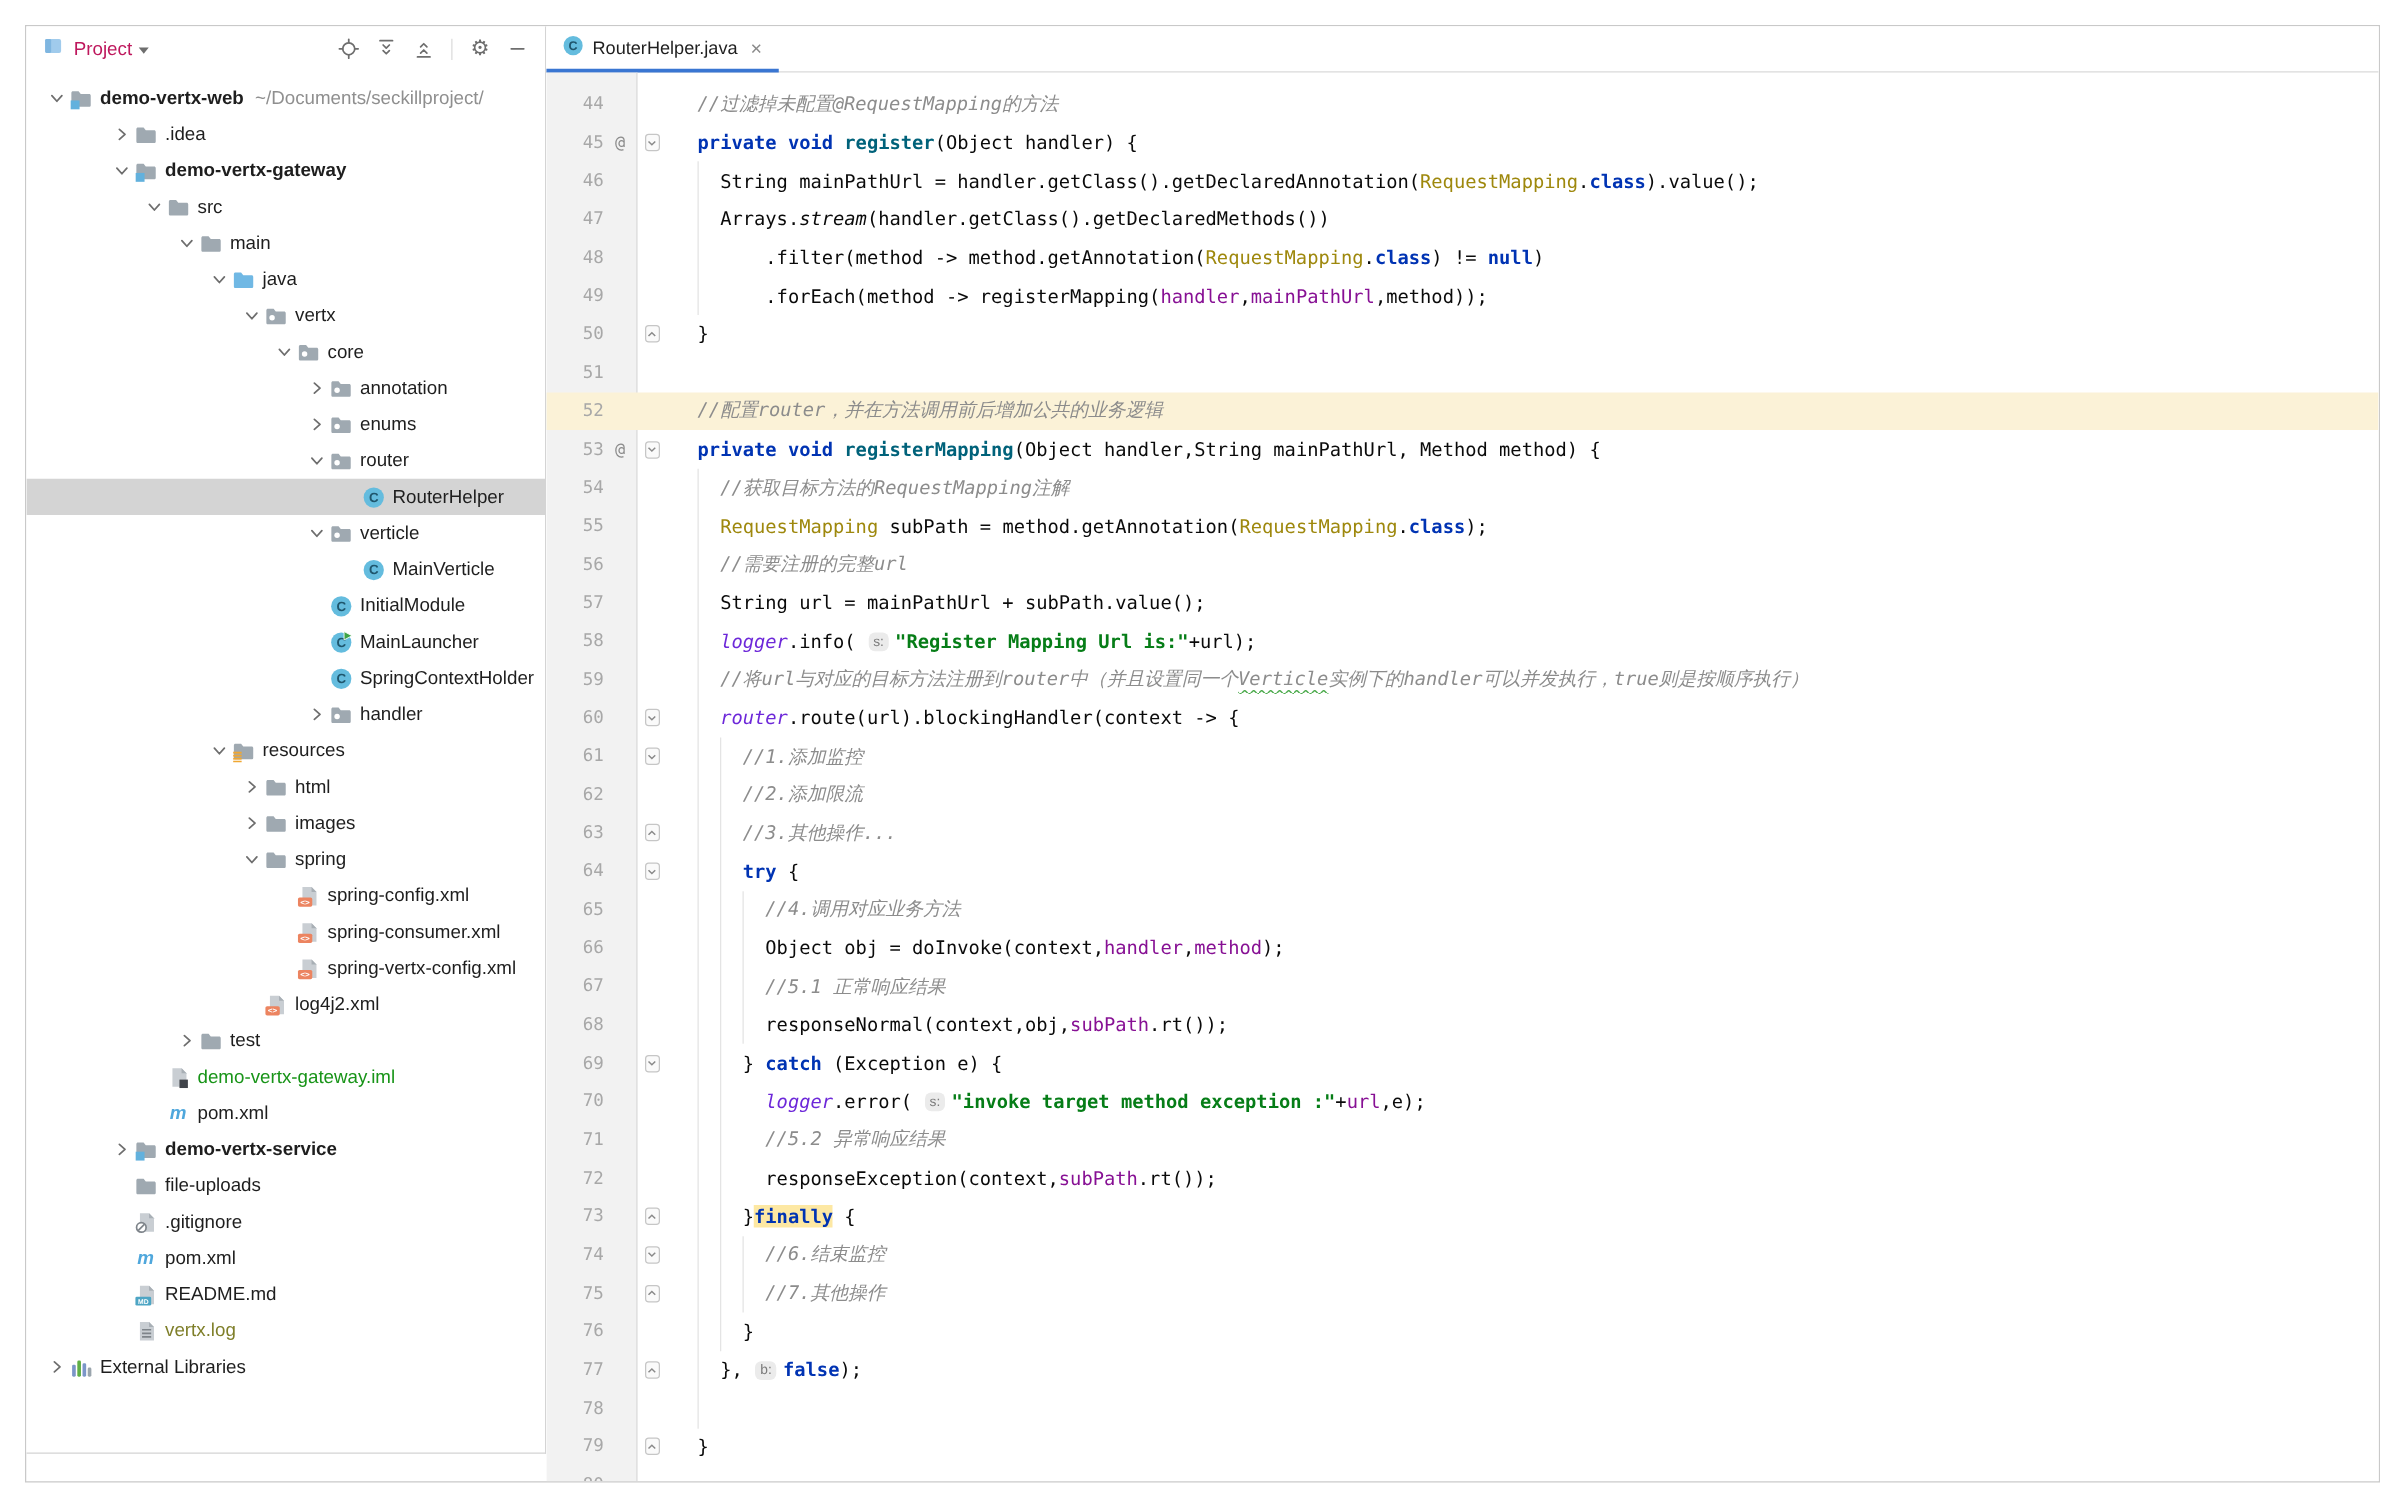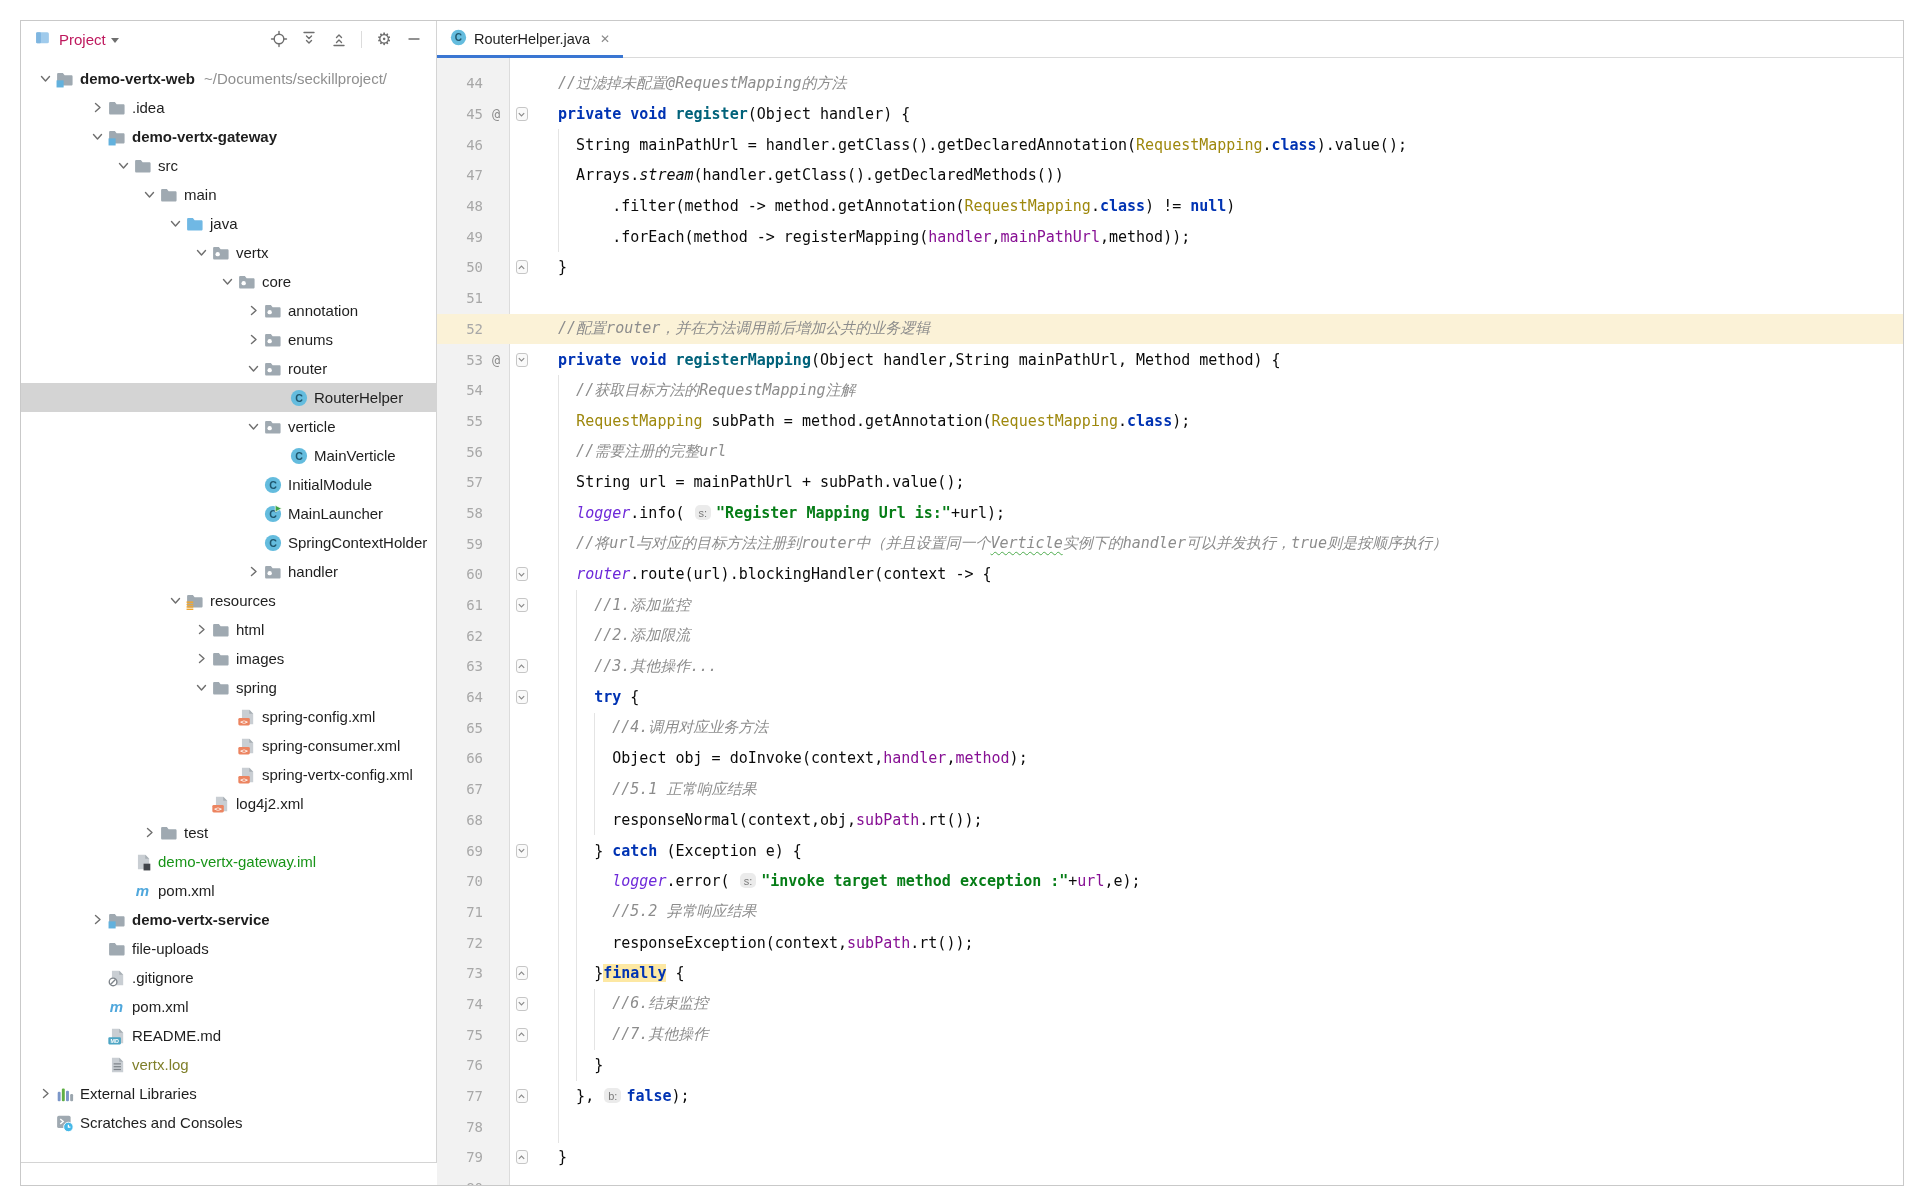--- a/index.html
+++ b/index.html
@@ -561,32 +561,20 @@
           <span class="ticon">
             <svg width="18" height="18" viewBox="0 0 16 16">
               <rect x="1.5" y="6" width="2.6" height="8.5" rx="1" fill="#7B96C8"></rect>
               <rect x="5.2" y="3" width="2.6" height="11.5" rx="1" fill="#5FAF46"></rect>
               <rect x="8.9" y="5" width="2.6" height="9.5" rx="1" fill="#7B96C8"></rect>
               <rect x="12.6" y="8" width="2.6" height="6.5" rx="1" fill="#9AA5AD"></rect>
             </svg>
           </span>
           <span class="tlabel">External Libraries</span>
         </div>
-        <div class="tree-row" style="padding-left: 15px;">
-          <span class="chev"></span>
-          <span class="ticon">
-            <svg width="18" height="18" viewBox="0 0 16 16">
-              <rect x="1" y="1.5" width="12" height="11" rx="1.5" fill="#9FA9B1"></rect>
-              <path d="M3.8 4.5 l2.6 2.2 -2.6 2.2" stroke="#fff" stroke-width="1.3" fill="none"></path>
-              <circle cx="11" cy="11.5" r="4.2" fill="#45B8E8" stroke="#fff" stroke-width="0.8"></circle>
-              <path d="M11 9.5 v2.2 h1.8" stroke="#fff" stroke-width="1.1" fill="none"></path>
-            </svg>
-          </span>
-          <span class="tlabel">Scratches and Consoles</span>
-        </div>
       </div>
   </aside>
 
   <section class="editor">
     <div class="tabbar">
       <div class="tab">
         <span class="tab-icon">
           <svg width="17" height="17" viewBox="0 0 16 16">
               <circle cx="8" cy="8" r="7.2" fill="#64BCDE"></circle>
               <text x="8" y="11.2" text-anchor="middle" font-size="9.5" font-weight="bold" fill="#1F566D" font-family="Liberation Sans, sans-serif">C</text>

